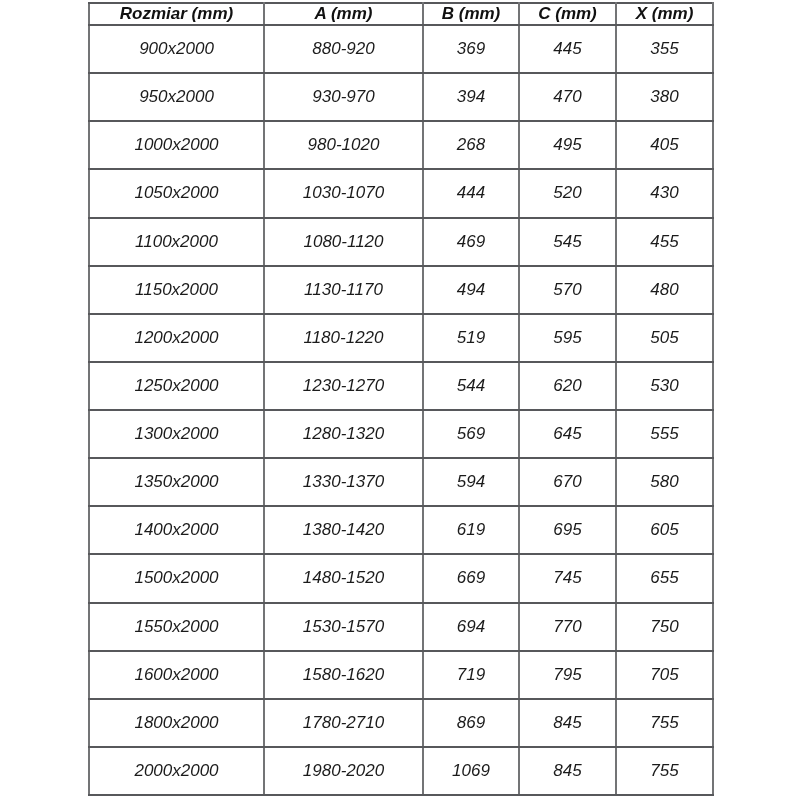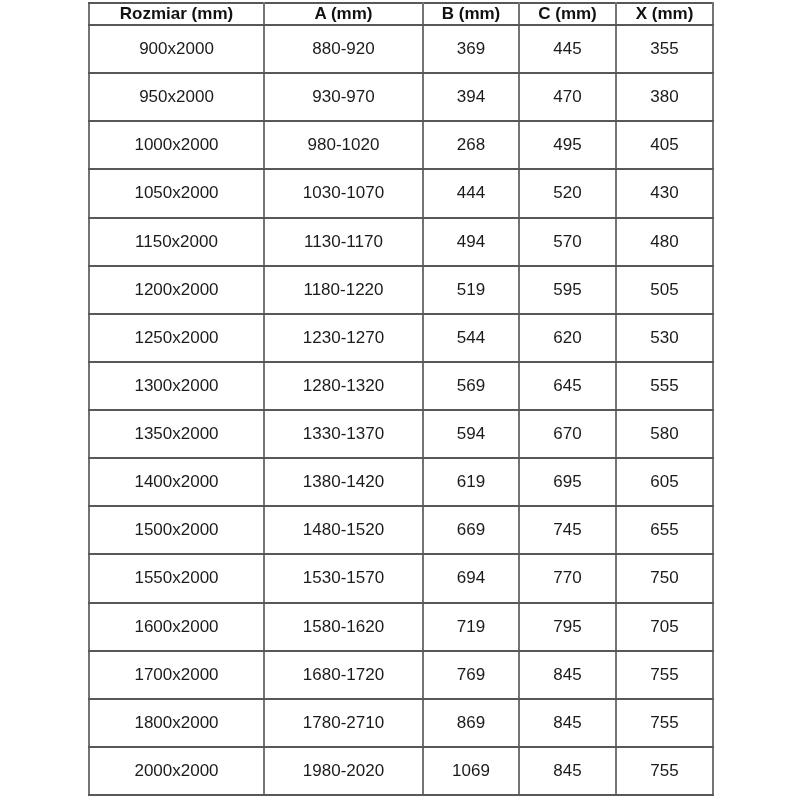--- a/index.html
+++ b/index.html
@@ -35,20 +35,21 @@
     padding: 0;
     overflow: hidden;
     white-space: nowrap;
   }
   .size-table th {
     font-weight: bold;
     color: #111111;
   }
   .size-table tr {
     height: calc(100% / 20);
+    font-style: italic;
   }
 </style>
 </head>
 <body>
 
 <div class="table-wrap">
   <table class="size-table">
     <colgroup>
       <col style="width:175px">
       <col style="width:159px">
@@ -86,20 +87,27 @@
         <td>268</td>
         <td>495</td>
         <td>405</td>
       </tr>
       <tr>
         <td>1050x2000</td>
         <td>1030-1070</td>
         <td>444</td>
         <td>520</td>
         <td>430</td>
+      </tr>
+      <tr>
+        <td>1100x2000</td>
+        <td>1080-1120</td>
+        <td>469</td>
+        <td>545</td>
+        <td>455</td>
       </tr>
       <tr>
         <td>1150x2000</td>
         <td>1130-1170</td>
         <td>494</td>
         <td>570</td>
         <td>480</td>
       </tr>
       <tr>
         <td>1200x2000</td>
@@ -151,27 +159,20 @@
         <td>750</td>
       </tr>
       <tr>
         <td>1600x2000</td>
         <td>1580-1620</td>
         <td>719</td>
         <td>795</td>
         <td>705</td>
       </tr>
       <tr>
-        <td>1700x2000</td>
-        <td>1680-1720</td>
-        <td>769</td>
-        <td>845</td>
-        <td>755</td>
-      </tr>
-      <tr>
         <td>1800x2000</td>
         <td>1780-2710</td>
         <td>869</td>
         <td>845</td>
         <td>755</td>
       </tr>
       <tr>
         <td>2000x2000</td>
         <td>1980-2020</td>
         <td>1069</td>

